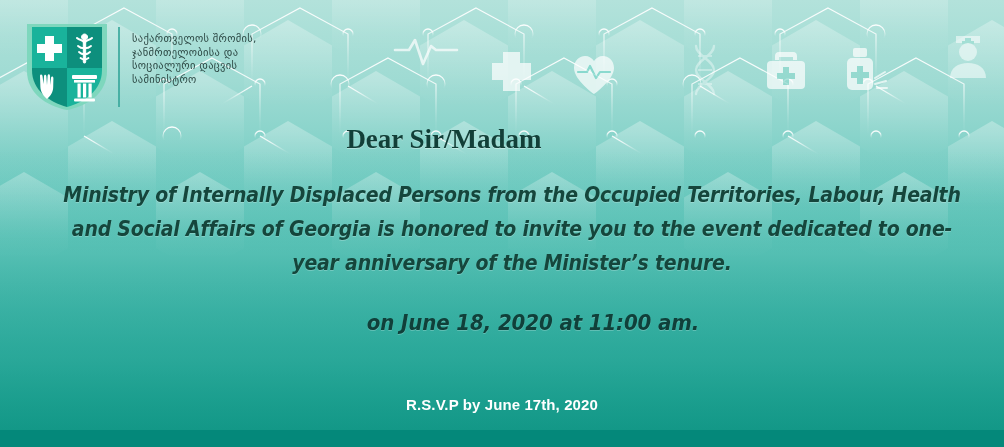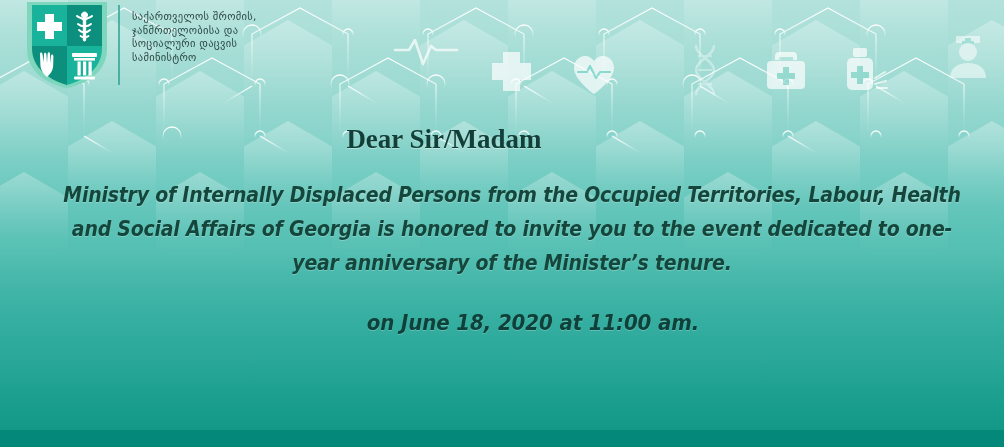--- a/index.html
+++ b/index.html
@@ -52,21 +52,21 @@
     top: 430px;
     width: 1004px;
     height: 17px;
     background: #04887a;
   }
 
   
   #logo-block {
     position: absolute;
     left: 27px;
-    top: 2px;
+    top: 24px;
     display: flex;
     align-items: flex-start;
     gap: 0px;
     z-index: 5;
   }
   #shield-icon-wrap {
     width: 80px;
     height: 86px;
   }
   #logo-divider {
@@ -387,15 +387,16 @@
   </div>
 
   <div id="content">
     <div id="salutation">Dear Sir/Madam</div>
 
     <div id="para-intro" class="body-para">Ministry of Internally Displaced Persons from the Occupied Territories, Labour, Health and Social Affairs of Georgia is honored to invite you to the event dedicated to one-year anniversary of the Minister’s tenure.</div>
 
 
     <div id="para-datetime" class="body-para">on June 18, 2020 at 11:00 am.</div>
 
+    <div id="rsvp-line">R.S.V.P by June 17th, 2020</div>
   </div>
 
 </div>
 
 </body></html>

